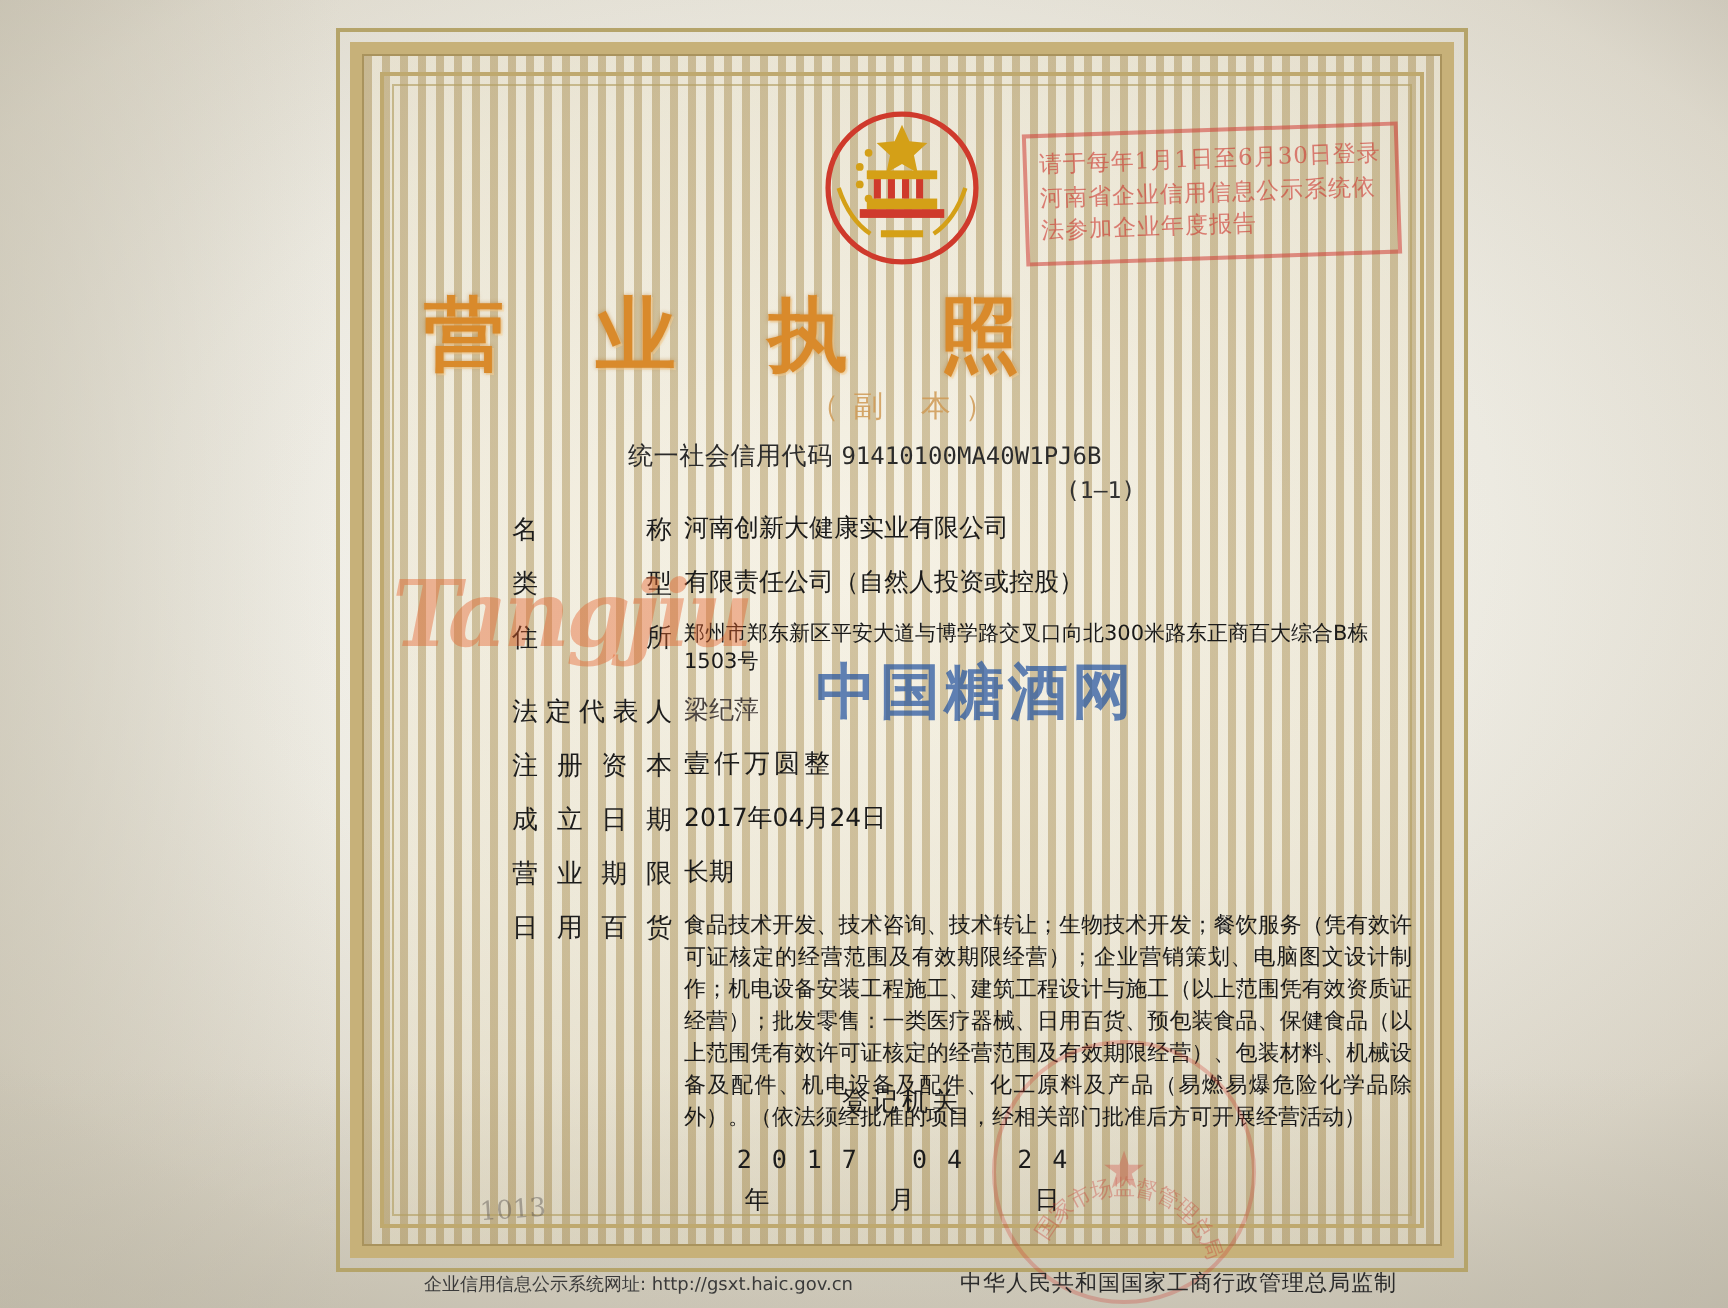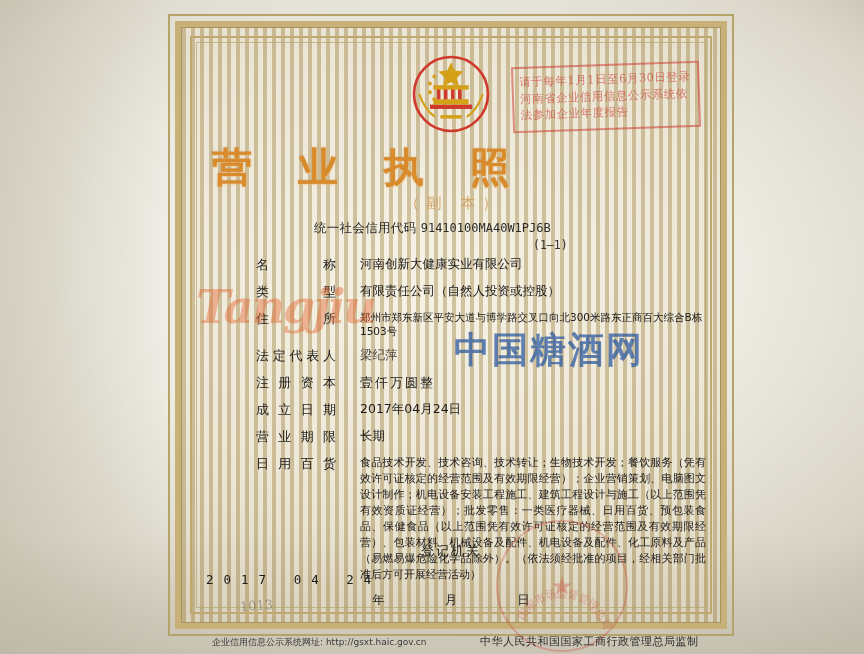--- a/index.html
+++ b/index.html
@@ -180,21 +180,20 @@
     text-align-last: justify;
     padding-right: 6px;
     box-sizing: border-box;
     font-family: "DejaVu Sans", "Liberation Sans", sans-serif;
   }
   .row .value {
     flex: 1 1 auto;
     font-size: 12.5px;
     color: #1a1a1a;
     line-height: 1.35;
-    margin-left: 18px;
   }
   .row.small .value { font-size: 10.5px; }
   .row.scope .value {
     font-size: 11px;
     line-height: 1.45;
     text-align: justify;
   }
   .value.handwrite {
     color: #4a4340;
     font-family: "DejaVu Serif", "Liberation Serif", serif;
@@ -212,21 +211,21 @@
     top: 500px;
     text-align: center;
     font-size: 13px;
     letter-spacing: 2px;
     color: #1c1c1c;
   }
   .date-line {
     position: absolute;
     left: 0; width: 510px;
     top: 530px;
-    text-align: left;
+    text-align: center;
     font-size: 12.5px;
     color: #1c1c1c;
     letter-spacing: 10px;
     text-indent: 10px;
     font-family: "DejaVu Sans Mono", "Liberation Mono", monospace;
   }
   .ymd-line {
     position: absolute;
     left: 0; width: 510px;
     top: 550px;
@@ -302,27 +301,26 @@
     color: rgba(228,96,40,0.42);
     letter-spacing: -2px;
     pointer-events: none;
     user-select: none;
   }
   .wm-text {
     position: absolute;
     left: 408px;
     top: 326px;
     font-family: "DejaVu Serif", "Liberation Serif", serif;
-    font-size: 36px;
+    font-size: 30px;
     font-weight: bold;
     color: rgba(38,84,160,0.72);
     letter-spacing: 2px;
     pointer-events: none;
     user-select: none;
-    padding-left: 46px;
   }
 
   
   .footer-left {
     position: absolute;
     left: 212px;
     top: 636px;
     font-size: 9px;
     color: #3a3a3a;
   }

